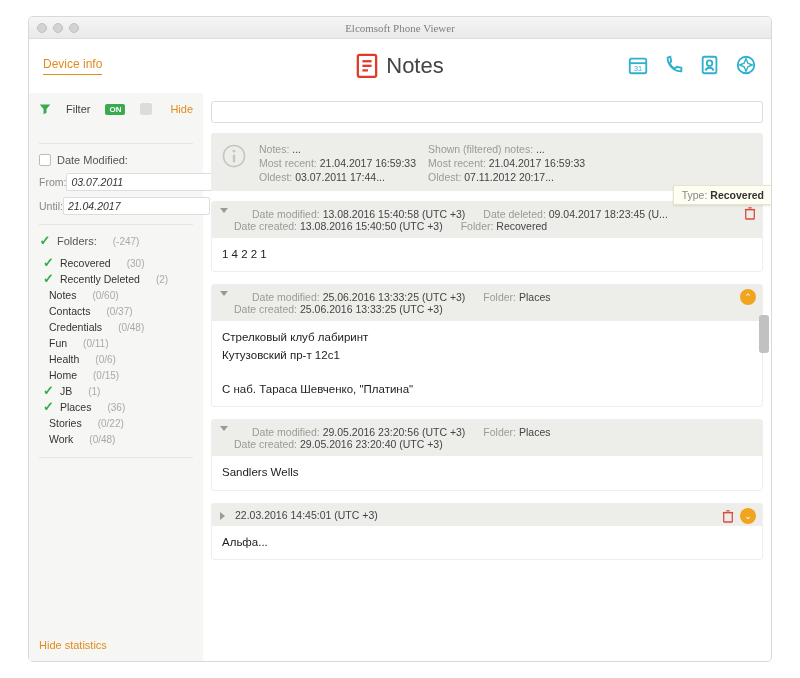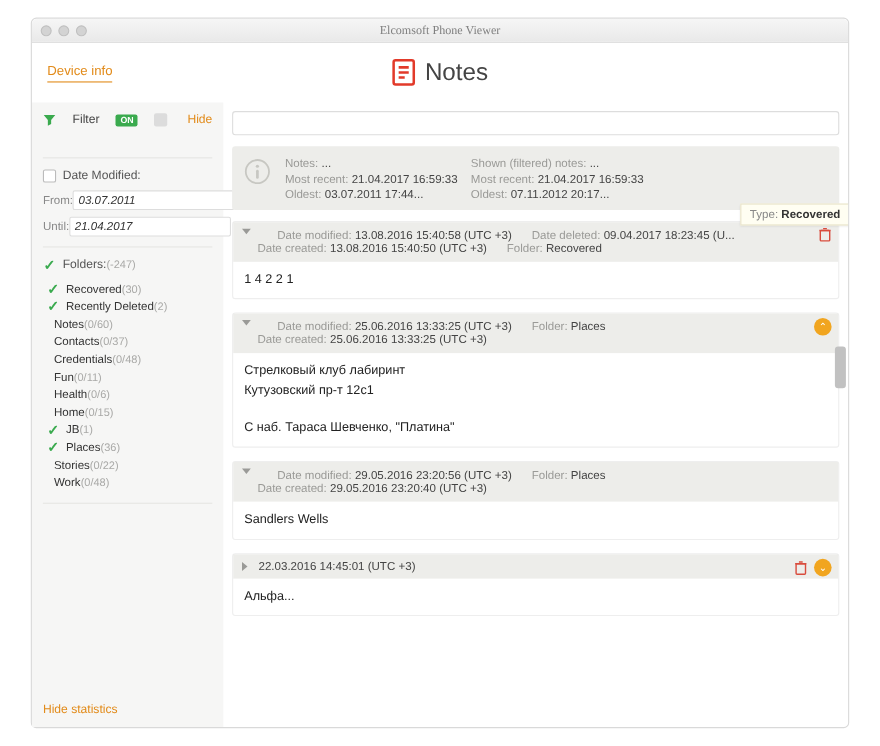--- a/index.html
+++ b/index.html
@@ -74,21 +74,21 @@
   .filter-bar { display:flex; align-items:center; gap:15px; margin-bottom:22px;justify-content:center; }
   .funnel { width:12px; height:12px; }
   .filter-label { flex:none; color:#444; font-weight:500; }
   .toggle-on { background:#3aaa4e; color:#fff; font-size:8px; padding:1px 4px; border-radius:2px; font-weight:bold; }
   .toggle-off { background:#dcdcdc; width:12px; height:12px; border-radius:2px; display:inline-block;}
   .filter-bar .hide { margin-left:auto; color:#e28b1a; }
   .sidebar hr { border:0; border-top:1px solid #e5e5e3; margin:6px 0; }
   .section-head { display:flex; align-items:center; font-size:11px; color:#555; margin:4px 0;}
   .section-head .chk { width:12px; height:12px; border:1px solid #bbb; border-radius:2px; margin-right:6px; display:inline-flex; align-items:center; justify-content:center; background:#fff;}
   .chk.checked { color:#3aaa4e; border:none; background:transparent; font-size:13px; font-weight:bold; line-height:10px;}
-  .counts { color:#a9a9a7; margin-left:0; font-size:10px;}
+  .counts { color:#a9a9a7; margin-left:16px; font-size:10px;}
   .date-row { display:flex; align-items:center; font-size:10.5px; color:#888; margin:3px 0;}
   .date-row label { width:32px; }
   .date-row .date-input { flex:1; background:#fff; border:1px solid #ddd; padding:2px 4px; font-size:10.5px; color:#333; border-radius:2px;font-style:italic;}
   .cal-ic { width:14px; height:14px; margin-left:4px; }
   .folder-list { margin:4px 0 4px 4px; }
   .folder-row { display:flex; align-items:center; padding:2px 0; font-size:10.5px; color:#333;}
   .folder-row .chk { margin-right:6px;}
   .sidebar-bottom { margin-top:auto; padding:10px 0 10px 0; }
   .hide-stats { color:#e28b1a; font-size:11px; cursor:pointer;}
   
@@ -163,20 +163,39 @@
       <span class="notes-icon">
         <svg viewBox="0 0 24 28">
             <rect x="2" y="2" width="20" height="24" rx="2" fill="none" stroke="#e23a2a" stroke-width="2.5"></rect>
             <line x1="7" y1="9" x2="17" y2="9" stroke="#e23a2a" stroke-width="2.5"></line>
             <line x1="7" y1="14" x2="17" y2="14" stroke="#e23a2a" stroke-width="2.5"></line>
             <line x1="7" y1="19" x2="13" y2="19" stroke="#e23a2a" stroke-width="2.5"></line>
           </svg>
       </span>
       <span class="page-heading">Notes</span>
     </div>
+    <div class="top-icons">
+      <span><svg viewBox="0 0 24 24">
+            <rect x="3" y="5" width="18" height="16" rx="2" fill="none" stroke="#2fb0cf" stroke-width="2"></rect>
+            <line x1="3" y1="10" x2="21" y2="10" stroke="#2fb0cf" stroke-width="2"></line>
+            <text x="12" y="19" font-size="8" text-anchor="middle" fill="#2fb0cf">31</text>
+          </svg></span>
+      <span><svg viewBox="0 0 24 24">
+            <path d="M5 4c0 8 7 15 15 15l0-4-5-1-2 2c-3-1-5-4-6-6l2-2-1-5z" fill="none" stroke="#2fb0cf" stroke-width="2"></path>
+          </svg></span>
+      <span><svg viewBox="0 0 24 24">
+            <rect x="4" y="3" width="15" height="18" rx="2" fill="none" stroke="#2fb0cf" stroke-width="2"></rect>
+            <circle cx="11.5" cy="10" r="3" fill="none" stroke="#2fb0cf" stroke-width="2"></circle>
+            <path d="M7 18c1-2 3-3 4.5-3s3.5 1 4.5 3" fill="none" stroke="#2fb0cf" stroke-width="2"></path>
+          </svg></span>
+      <span><svg viewBox="0 0 24 24">
+            <circle cx="12" cy="12" r="9" fill="none" stroke="#2fb0cf" stroke-width="2"></circle>
+            <path d="M12 5l2 5 5 2-5 2-2 5-2-5-5-2 5-2z" fill="none" stroke="#2fb0cf" stroke-width="1.5"></path>
+          </svg></span>
+    </div>
   </div>
 
   <div class="body">
 
     <div class="sidebar">
       <div class="filter-bar">
         <svg class="funnel" viewBox="0 0 16 16">
             <path d="M1 2h14l-5 6v5l-4 2v-7z" fill="#3aaa4e"></path>
           </svg>
         <span class="filter-label">Filter</span>

